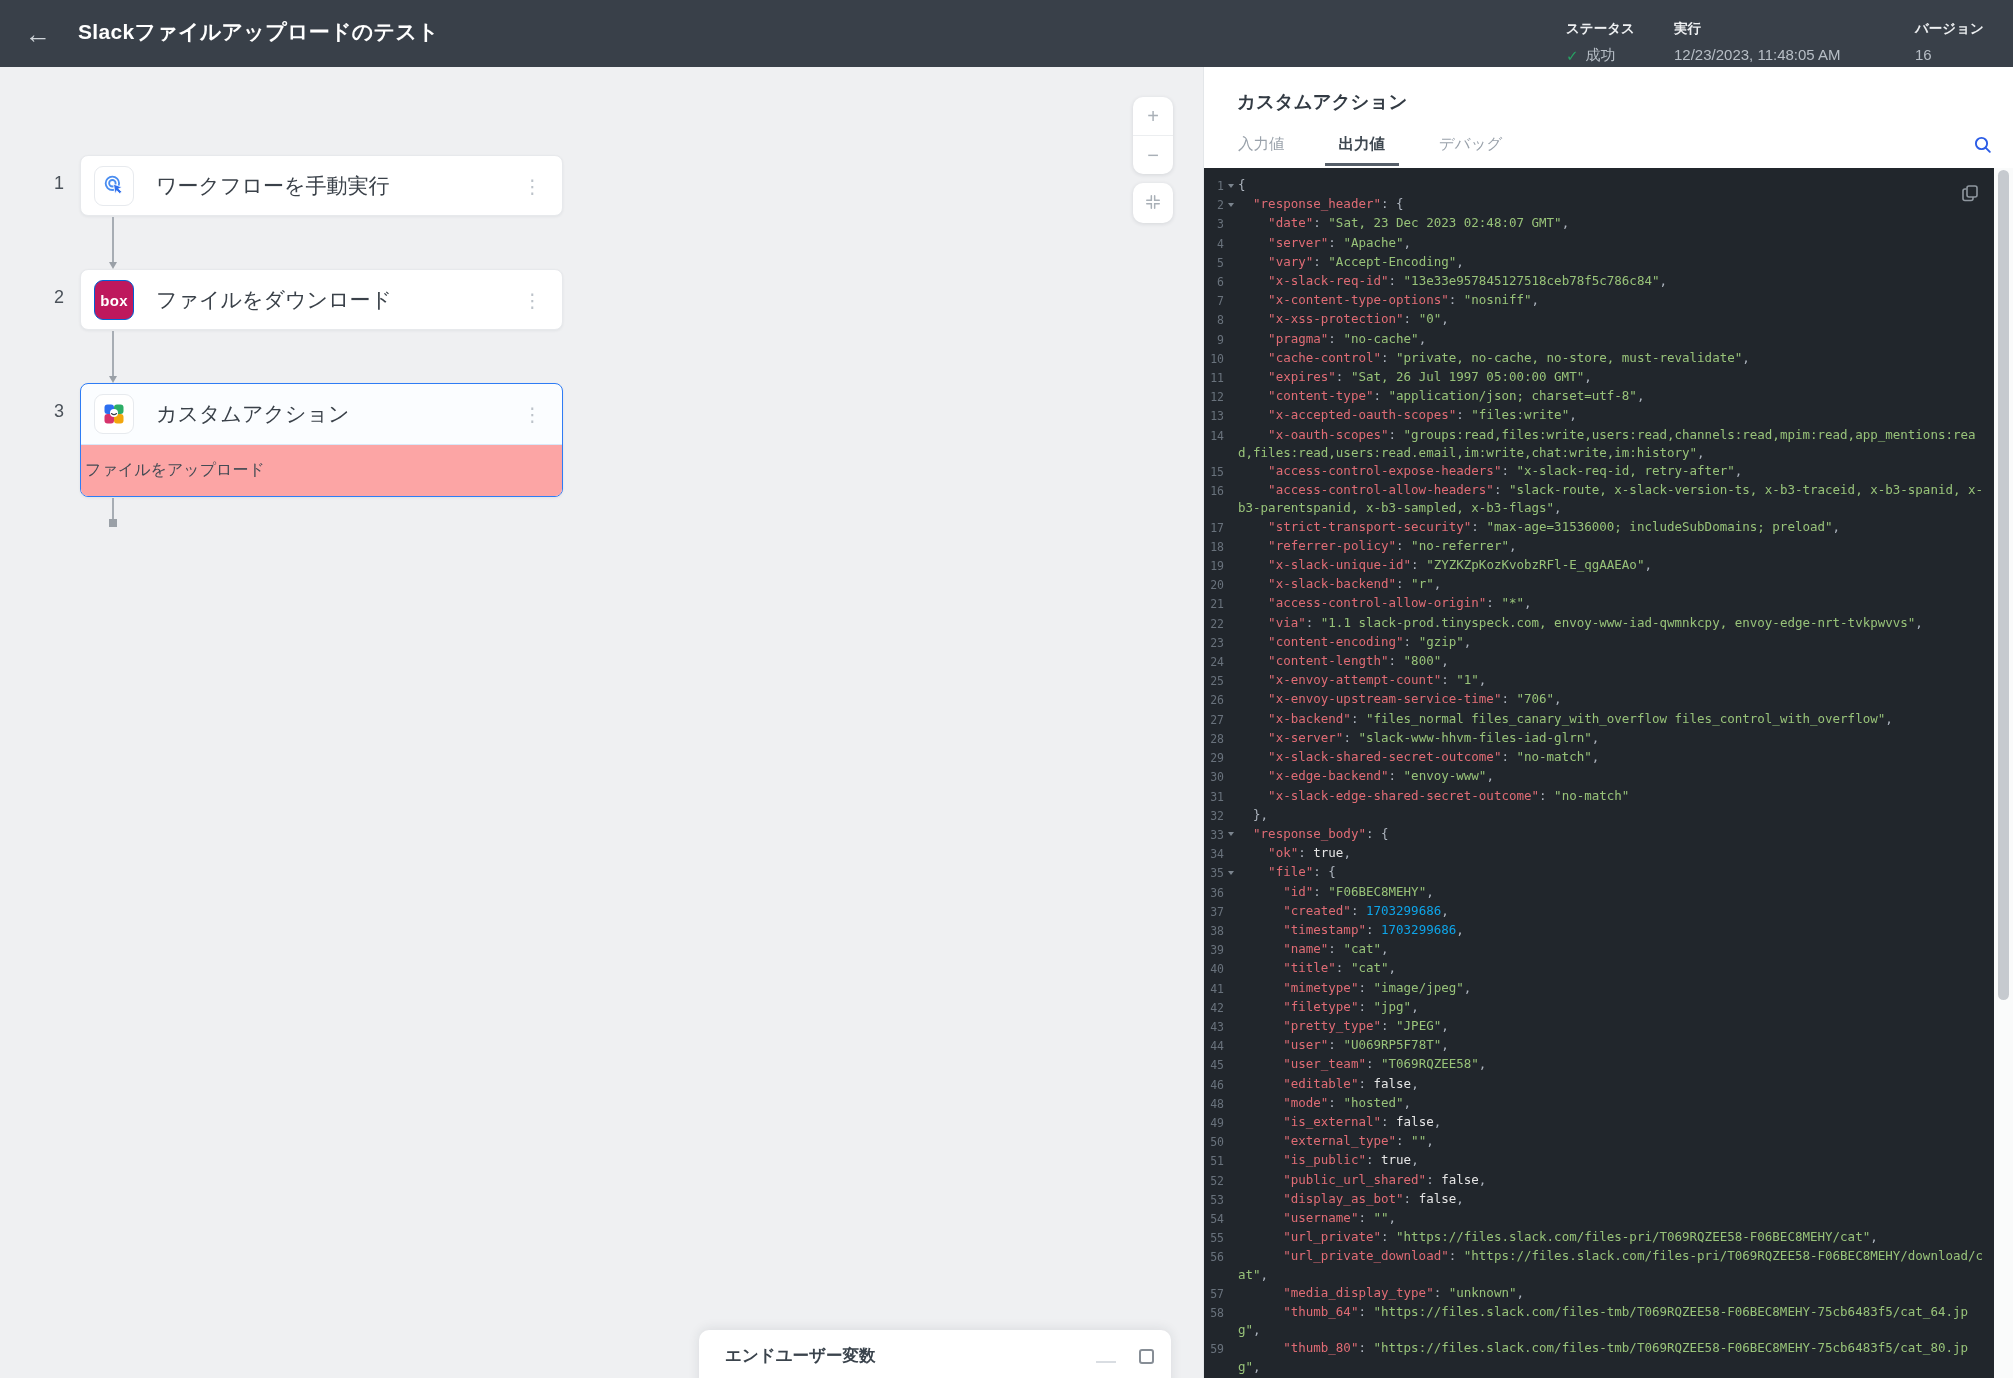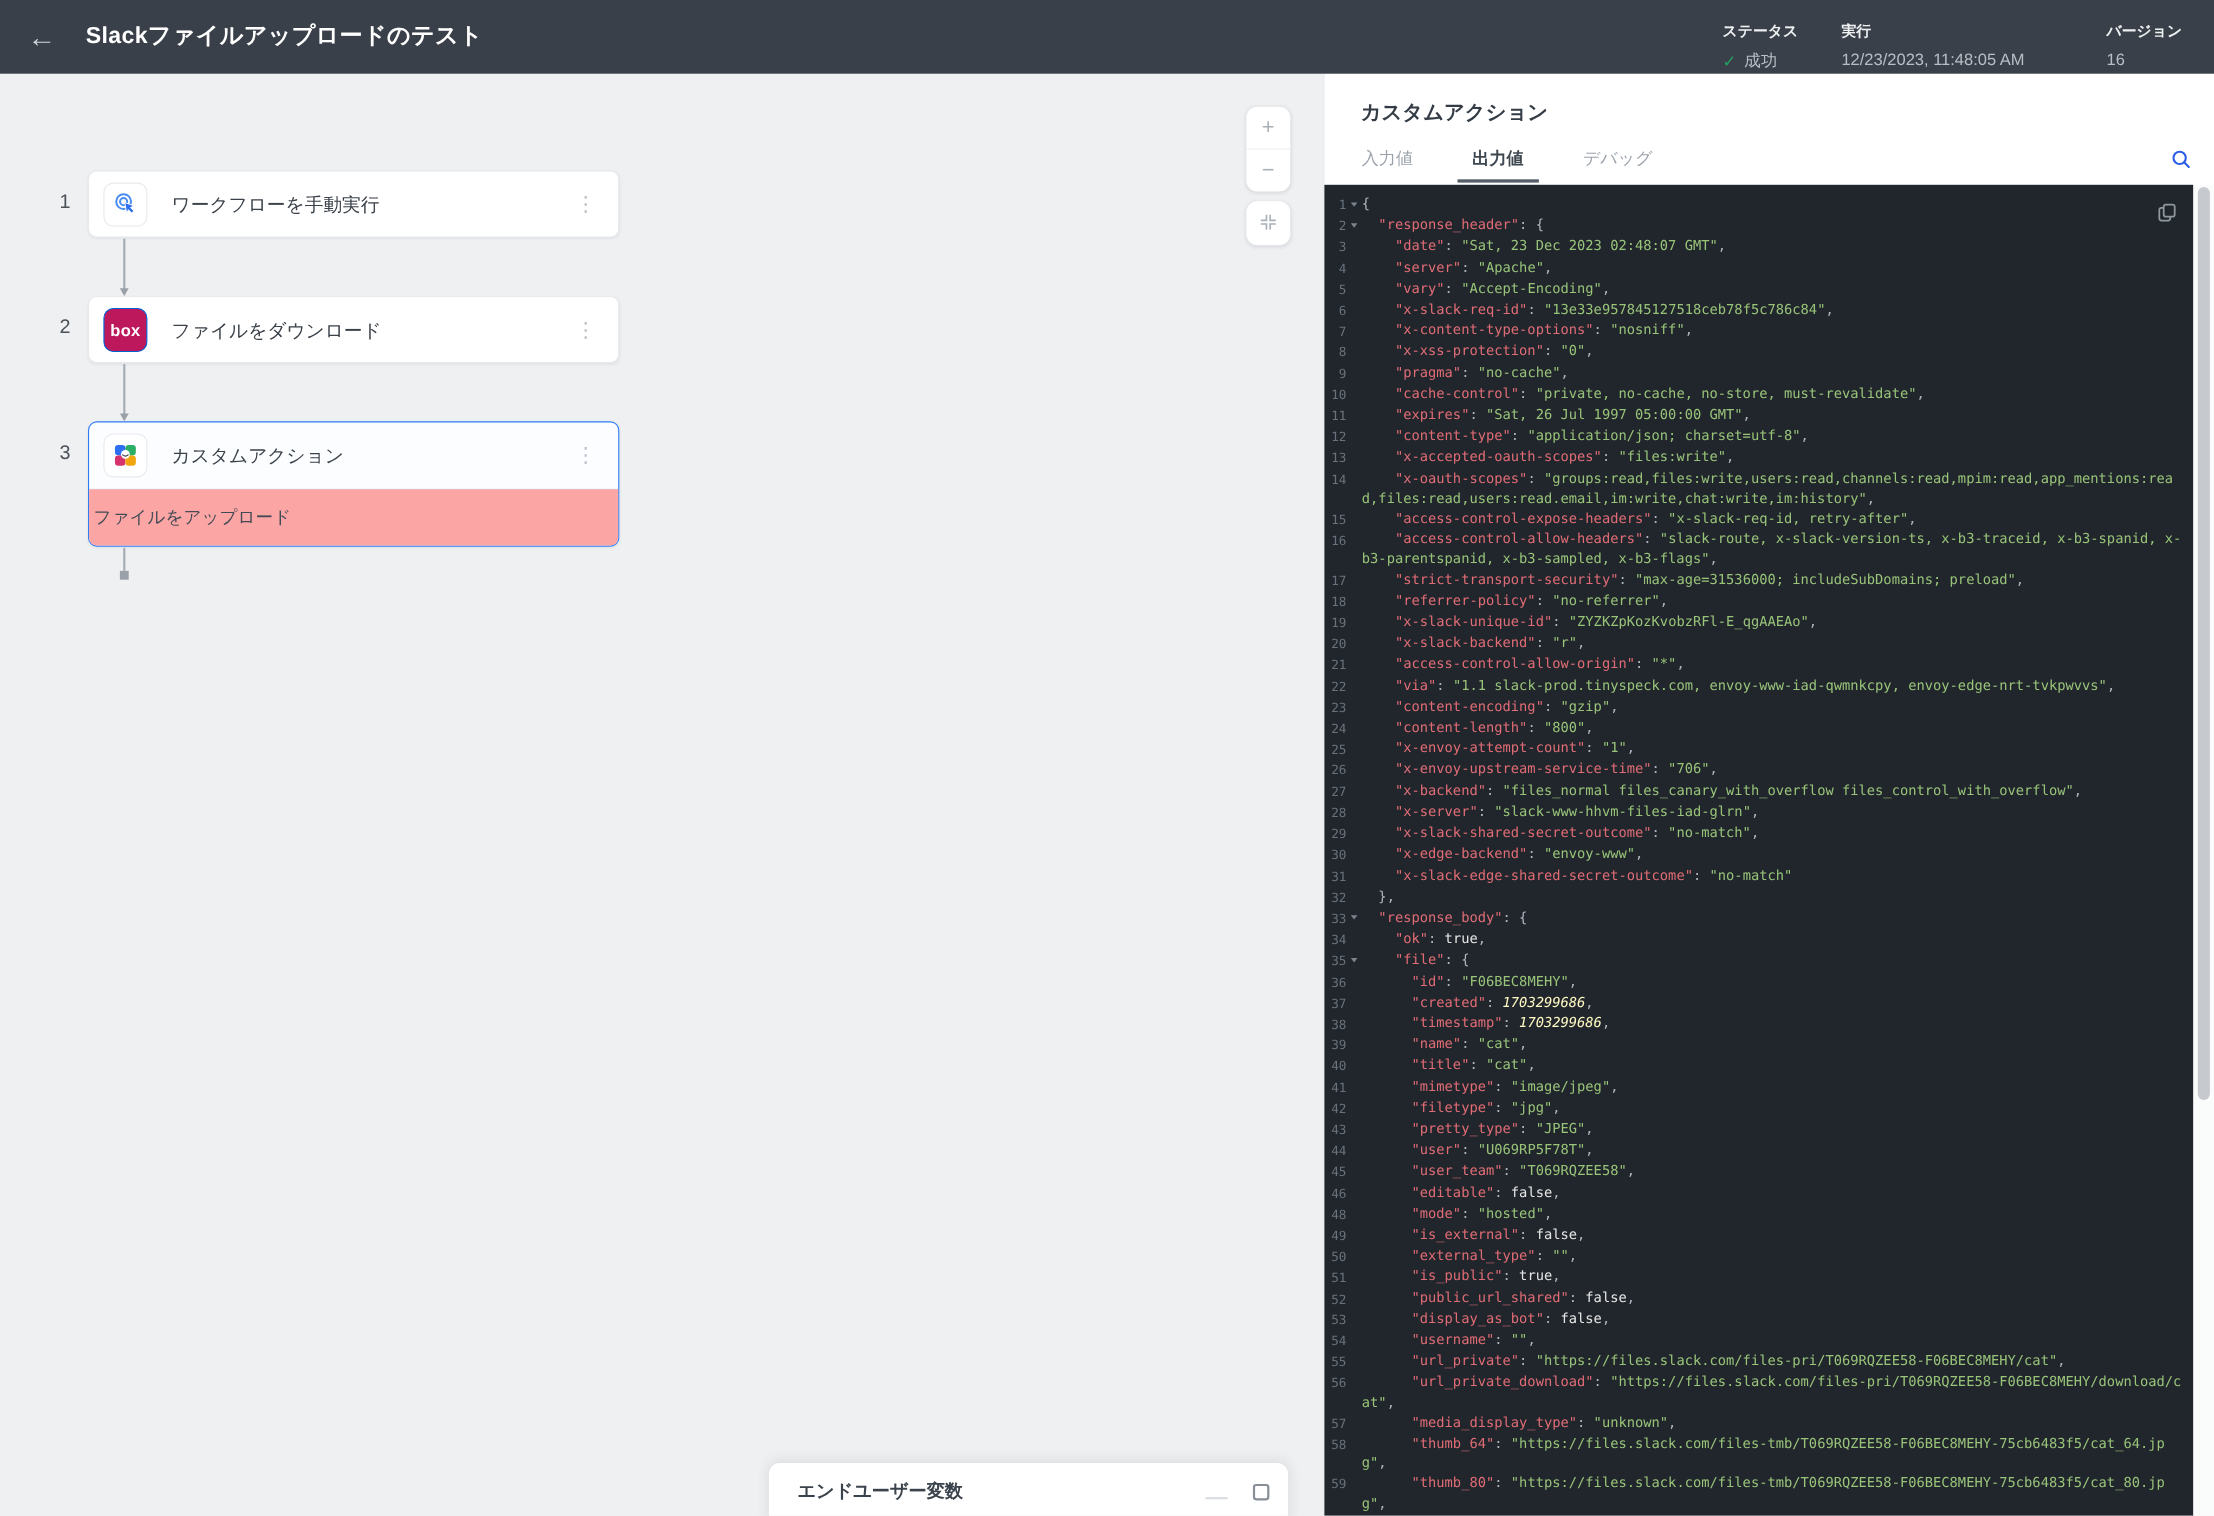--- a/index.html
+++ b/index.html
@@ -21,21 +21,21 @@
   
   .canvas { position:absolute; left:0; top:67px; width:1203px; height:1311px; background:#eff0f2; }
   .step-num { position:absolute; left:48px; width:22px; text-align:center; font-size:18px; color:#4b525a; }
   .card { position:absolute; left:80px; width:483px; background:#ffffff; border:1px solid #e7e9ec; border-radius:8px;
           box-shadow:0 1px 3px rgba(25,35,50,.06); }
   .card-head { display:flex; align-items:center; height:60px; }
   .icon-box { width:40px; height:40px; margin-left:13px; border:1px solid #e7eaee; border-radius:9px; background:#fff;
               display:flex; align-items:center; justify-content:center; flex:none; }
   .icon-box.box-brand { background:#be185d; border-color:#0061d5; }
   .box-glyph { color:#fff; font-weight:700; font-size:15px; letter-spacing:.3px; }
-  .card-title { margin-left:22px; font-size:17px; color:#3a4149; flex:1; }
+  .card-title { margin-left:22px; font-size:21px; color:#3a4149; flex:1; }
   .dots { margin-right:14px; color:#bcc2c9; font-size:19px; line-height:1; padding:4px 6px; cursor:pointer; }
   .card.selected { border:1.5px solid #2e7cf5; background:#fbfdff; }
   .card-sub { height:52px; background:#fca5a5; border-top:1px solid #d9e8f8; border-radius:0 0 7px 7px;
               display:flex; align-items:center; padding-left:4px; font-size:16px; color:#434b54; }
   .connector { position:absolute; left:112px; width:1.5px; background:#a7adb4; }
   .connector .arrow-head { position:absolute; left:-3.5px; bottom:-6px; width:0; height:0;
               border-left:4px solid transparent; border-right:4px solid transparent; border-top:7px solid #9aa0a7; }
   .end-square { position:absolute; left:109px; width:8px; height:8px; background:#9aa0a7; }
 
   
@@ -56,21 +56,21 @@
 
   
   .editor { position:absolute; left:0; top:101px; width:790px; height:1210px; background:#21262c; overflow:hidden;
             font-family:"DejaVu Sans Mono","Liberation Mono",monospace; font-size:12.5px; line-height:18.2px; padding-top:8px; }
   .code-row { display:flex; }
   .ln { flex:none; width:20px; text-align:right; color:#69727c; font-size:11.5px; padding-top:1px; }
   .fold { flex:none; width:14px; text-align:center; }
   .caret { display:inline-block; width:0; height:0; border-left:3.5px solid transparent; border-right:3.5px solid transparent;
            border-top:4.5px solid #7b848e; vertical-align:middle; }
   .code { flex:1; color:#aeb5bf; white-space:pre-wrap; word-break:break-all; padding-right:6px; }
-  .code .k { color:#e06c75; } .code .s { color:#98c379; } .code .n { color:#fef9c3;font-style:italic; } .code .b { color:#e5e5e5; }
+  .code .k { color:#e06c75; } .code .s { color:#98c379; } .code .n { color:#0ea5e9; } .code .b { color:#e5e5e5; }
   .copy-btn { position:absolute; top:14px; right:12px; width:24px; height:24px; border:none; background:transparent; cursor:pointer; }
   .scroll-gutter { position:absolute; left:790px; top:101px; width:20px; height:1210px; background:#fafbfb; }
   .scroll-thumb { position:absolute; left:4px; top:2px; width:11px; height:830px; background:#c6cacf; border-radius:6px; cursor:pointer; }
 
   
   .bottom-panel { position:absolute; left:699px; top:1330px; width:472px; height:60px; background:#fff; z-index:20;
                   border-radius:10px 10px 0 0; box-shadow:0 -1px 12px rgba(25,35,50,.10); }
   .bottom-title { position:absolute; left:26px; top:15px; font-size:16.5px; font-weight:700; color:#3a434c; }
   .min-btn { position:absolute; right:52px; top:15px; width:26px; height:20px; border:none; background:transparent; cursor:pointer; }
   .min-glyph { display:block; margin:14px auto 0; width:20px; height:2px; background:#d9dde2; }

